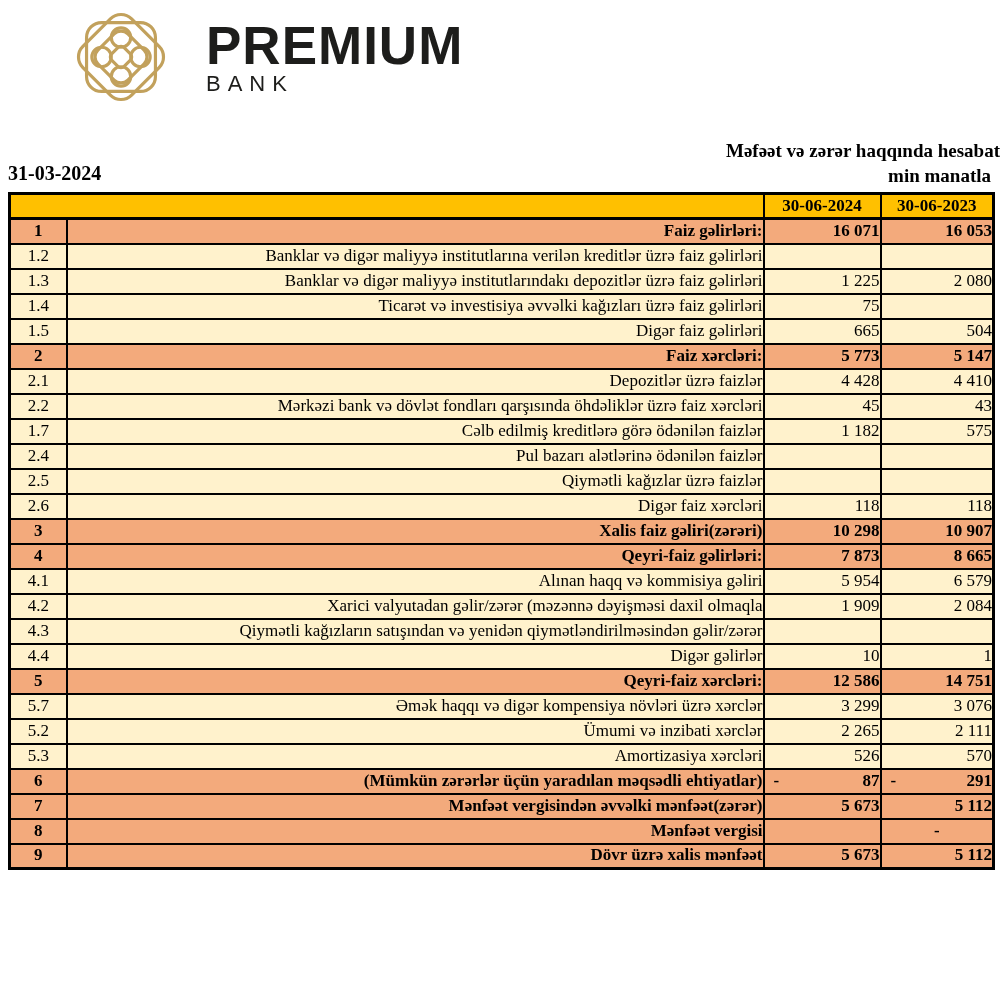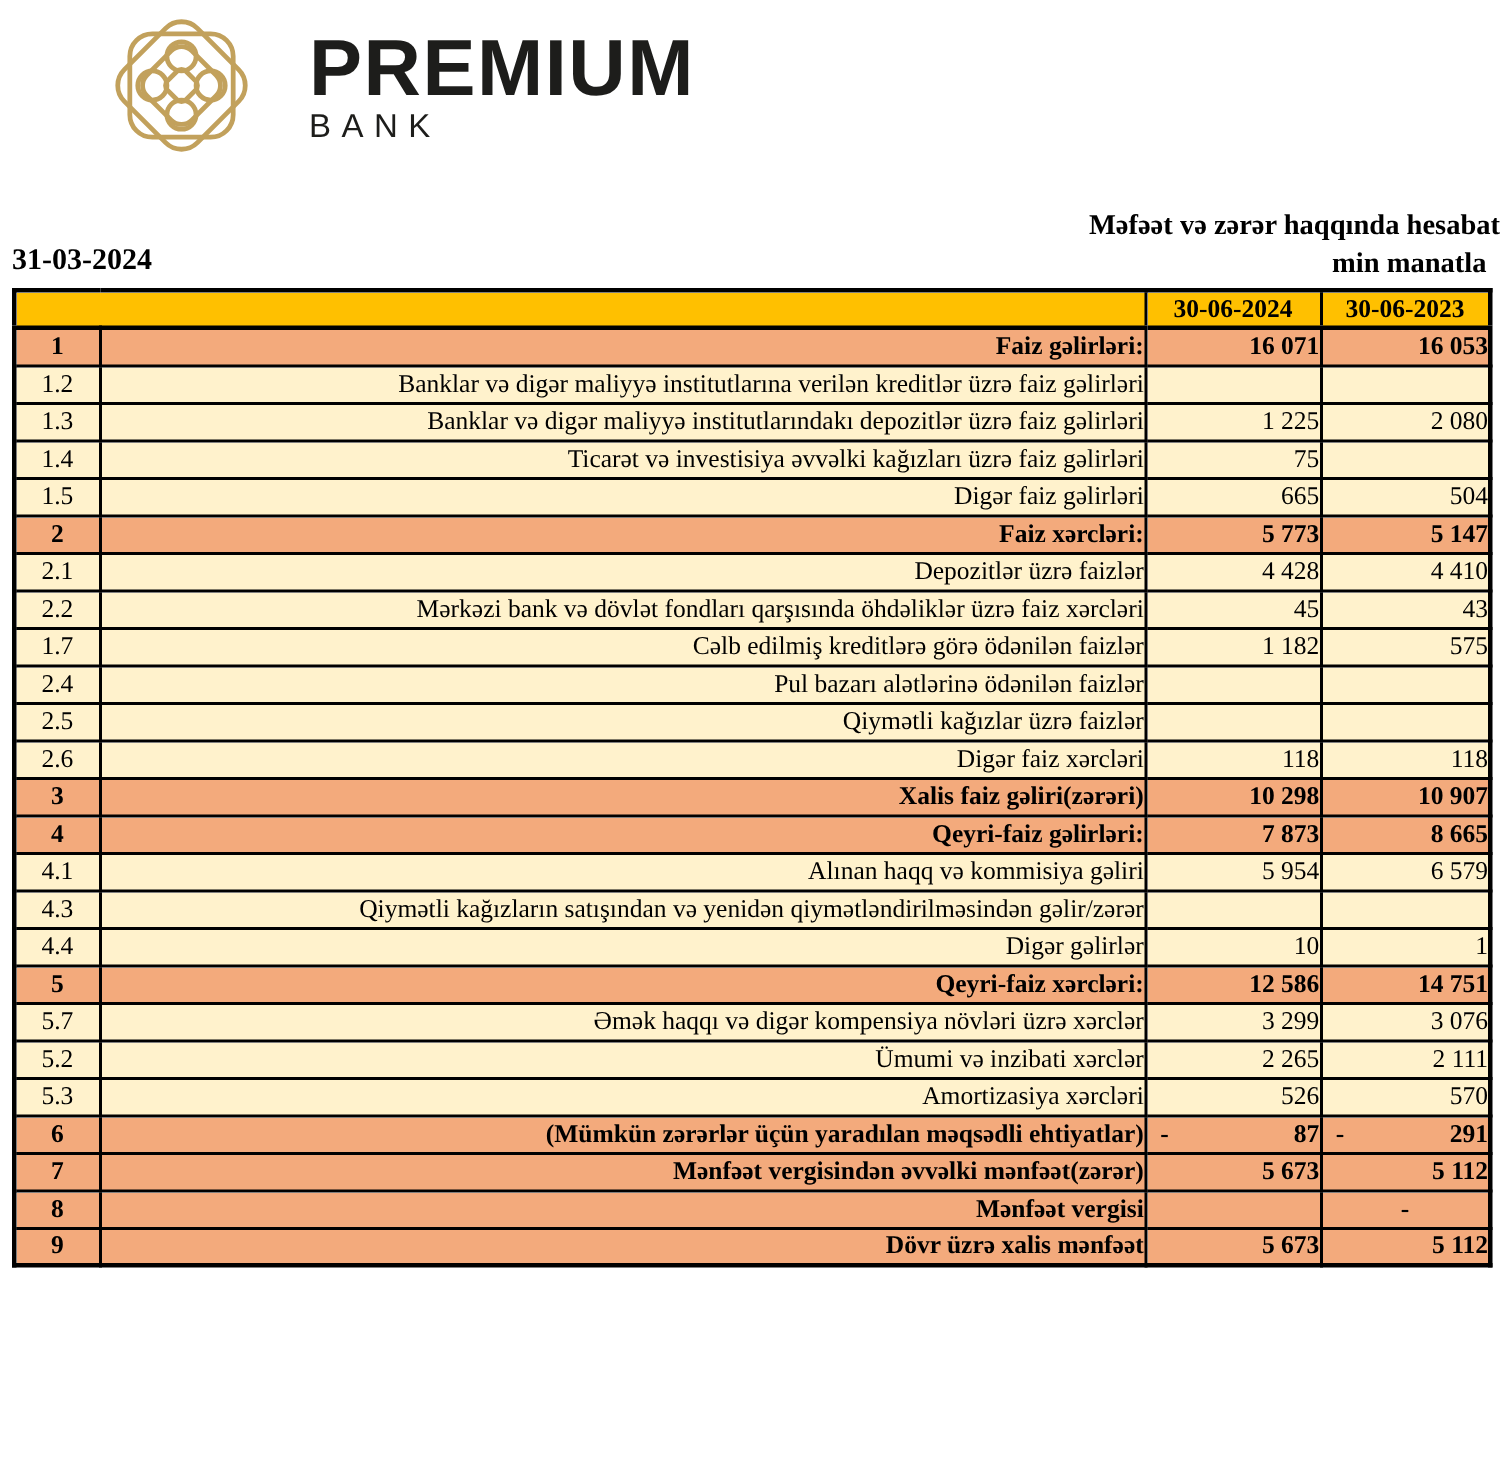--- a/index.html
+++ b/index.html
@@ -198,20 +198,26 @@
             <td class="val">7 873</td>
             <td class="val">8 665</td>
           </tr>
           <tr class="detail">
             <td class="num">4.1</td>
             <td class="label">Alınan haqq və kommisiya gəliri</td>
             <td class="val">5 954</td>
             <td class="val">6 579</td>
           </tr>
           <tr class="detail">
+            <td class="num">4.2</td>
+            <td class="label">Xarici valyutadan gəlir/zərər (məzənnə dəyişməsi daxil olmaqla</td>
+            <td class="val">1 909</td>
+            <td class="val">2 084</td>
+          </tr>
+          <tr class="detail">
             <td class="num">4.3</td>
             <td class="label">Qiymətli kağızların satışından və yenidən qiymətləndirilməsindən gəlir/zərər</td>
             <td class="val"></td>
             <td class="val"></td>
           </tr>
           <tr class="detail">
             <td class="num">4.4</td>
             <td class="label">Digər gəlirlər</td>
             <td class="val">10</td>
             <td class="val">1</td>

